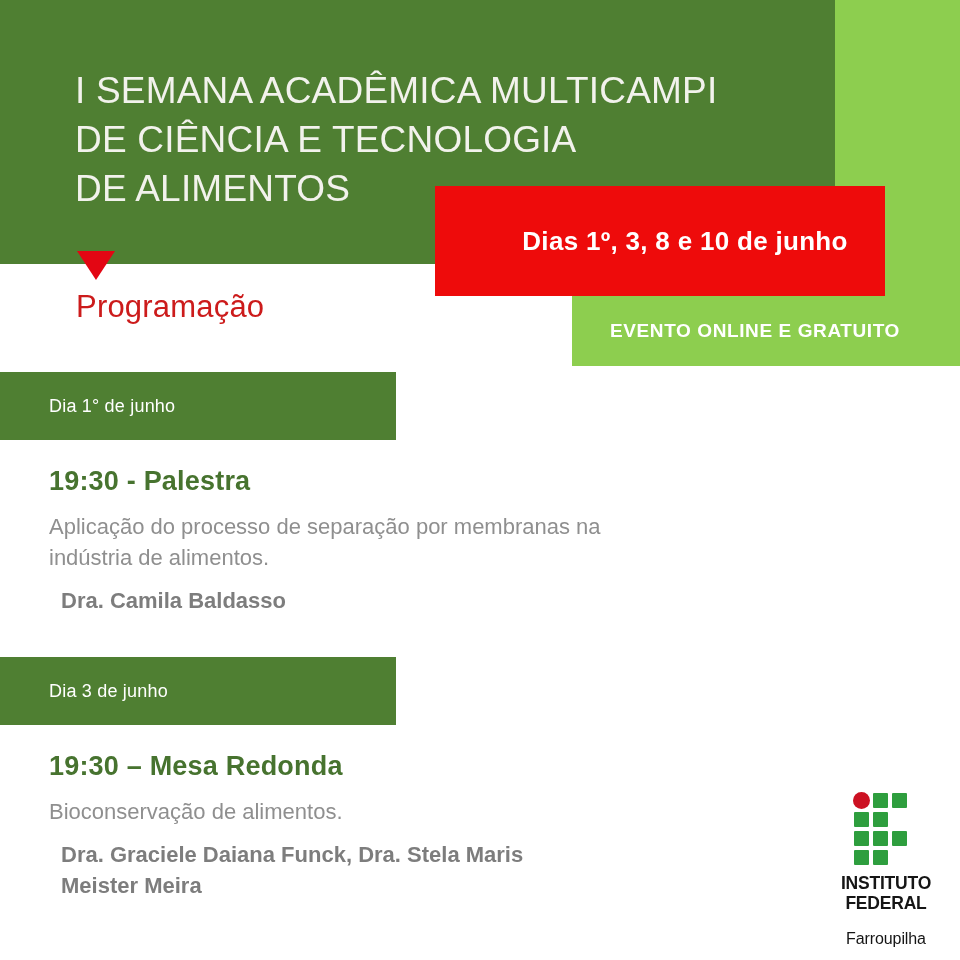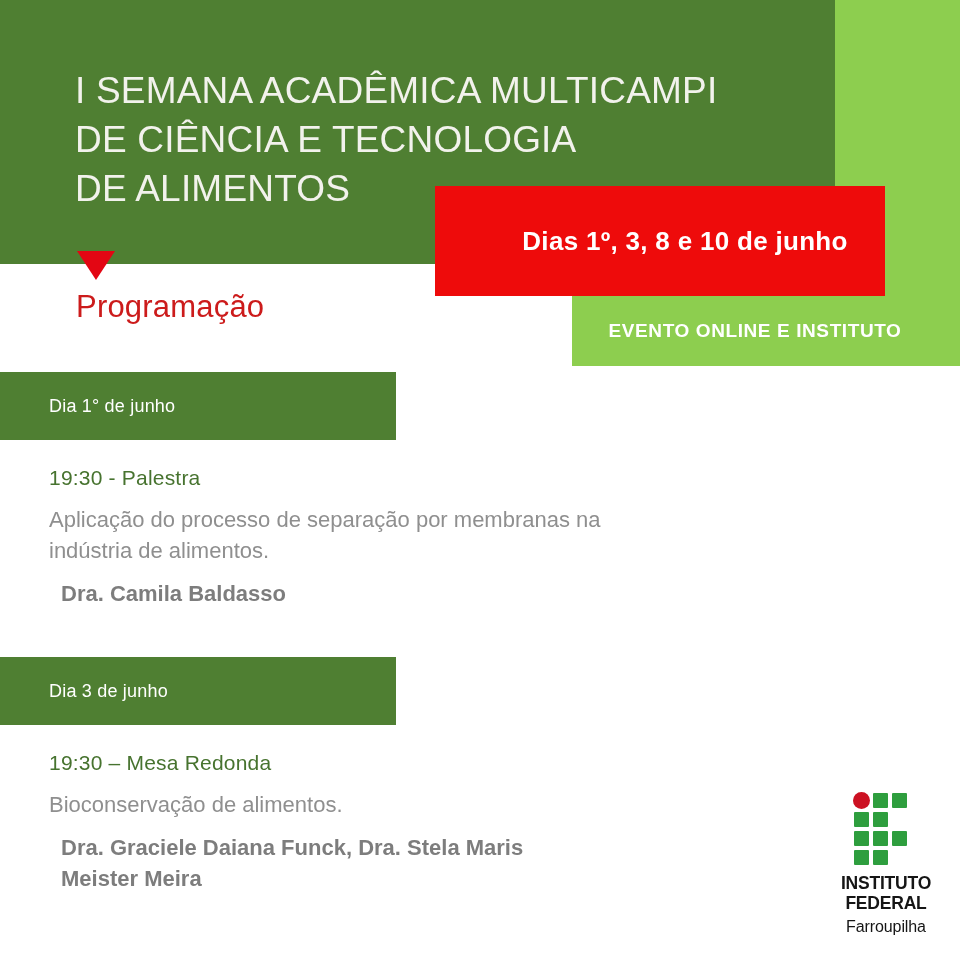--- a/index.html
+++ b/index.html
@@ -145,22 +145,22 @@
   .session {
     position: absolute;
     left: 49px;
     width: 760px;
   }
   #session-1 { top: 466px; }
   #session-2 { top: 751px; }
 
   .session-time {
     color: #47732f;
-    font-size: 21px;
-    font-weight: normal;
+    font-size: 27px;
+    font-weight: bold;
     margin: 0 0 14px 0;
     letter-spacing: 0.2px;
   }
   .session-desc {
     color: #8f8f8f;
     font-size: 22px;
     line-height: 31px;
     margin: 0;
     font-weight: 400;
     white-space: pre-line;
@@ -213,41 +213,41 @@
     letter-spacing: -0.2px;
     white-space: pre-line;
   }
   .if-campus {
     text-align: center;
     color: #151515;
     font-size: 16px;
     line-height: 20px;
     font-weight: 400;
     letter-spacing: -0.1px;
-    margin-top: 4px;
+    margin-top: 16px;
   }
 </style>
 </head>
 <body>
 
 <div id="poster">
 
   <div class="hdr-dark-green"></div>
   <div class="hdr-light-green"></div>
   <div class="hdr-light-green-band"></div>
 
   <div class="poster-title">I SEMANA ACADÊMICA MULTICAMPI
 DE CIÊNCIA E TECNOLOGIA
 DE ALIMENTOS</div>
 
   <div class="date-box">
     <div class="date-box-text">Dias 1º, 3, 8 e 10 de junho</div>
   </div>
 
-  <div class="online-free">EVENTO ONLINE E INSTITUTO</div>
+  <div class="online-free">EVENTO ONLINE E GRATUITO</div>
 
   <div class="prog-arrow"></div>
   <div class="prog-label">Programação</div>
 
   <div class="day-band" id="day-band-1">
     <span class="day-band-label">Dia 1° de junho</span>
   </div>
   <div class="session" id="session-1">
     <p class="session-time">19:30 - Palestra</p>
     <p class="session-desc">Aplicação do processo de separação por membranas na

